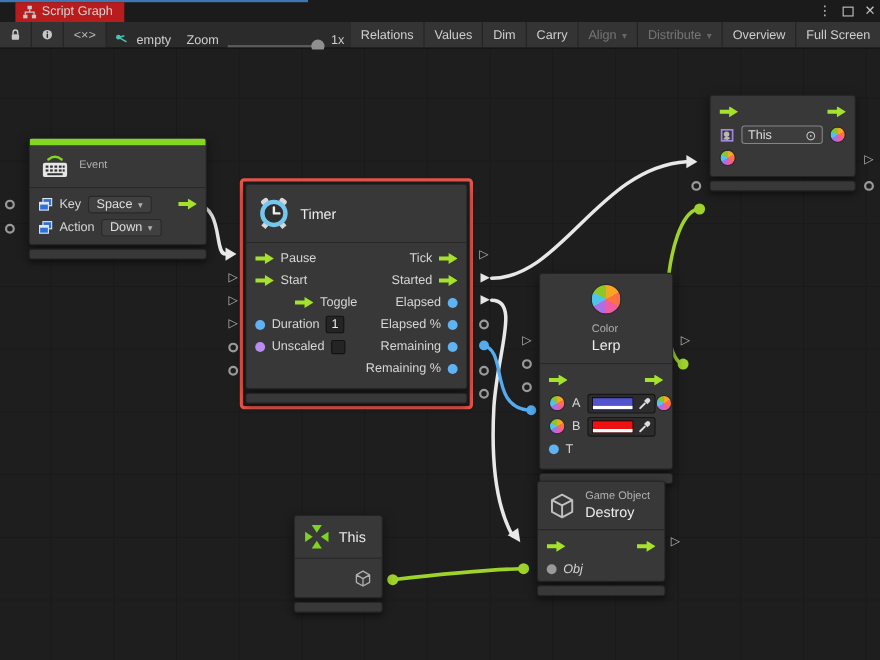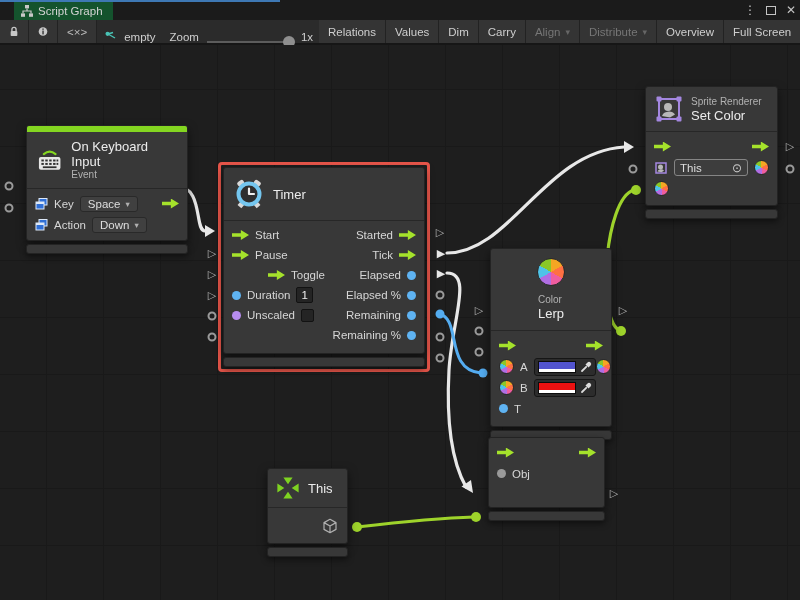--- a/index.html
+++ b/index.html
@@ -4,21 +4,21 @@
 <style>
   * { margin:0; padding:0; box-sizing:border-box; }
   html,body { background:#111; }
   body { font-family:"Liberation Sans", sans-serif; }
   #window { position:relative; width:800px; height:600px; background:#1e1e1e; overflow:hidden;
             -webkit-user-select:none; user-select:none; }
 
   
   .tabbar { position:absolute; left:0; top:0; width:800px; height:20px; background:#1b1b1b; }
   .tab-highlight { position:absolute; left:0; top:0; width:280px; height:2px; background:#3e78b4; }
-  .tab { position:absolute; left:14px; top:2px; height:18px; padding:0 10px 0 7px; background:#14532d;
+  .tab { position:absolute; left:14px; top:2px; height:18px; padding:0 10px 0 7px; background:#b91c1c;
          display:flex; align-items:center; gap:5px; color:#d4d4d4; font-size:11.5px; }
   .win-controls { position:absolute; right:4px; top:0; height:20px; display:flex; align-items:center; gap:10px;
                   color:#c4c4c4; font-size:12px; }
   .win-controls span { cursor:default; }
   .max-box { display:inline-block; width:10px; height:9px; border:1.5px solid #c4c4c4; }
 
   
   .toolbar { position:absolute; left:0; top:20px; width:800px; height:25px; background:#2b2b2b;
              border-bottom:2px solid #161616; display:flex; align-items:stretch; color:#cfcfcf; font-size:11.5px; }
   .tb-btn { display:flex; align-items:center; justify-content:center; padding:0 9px; background:#343434;
@@ -213,21 +213,20 @@
               <rect x="21" y="11.5" width="1.8" height="2"></rect>
               <rect x="5.5" y="15" width="2.5" height="2"></rect>
                 <rect x="9.5" y="15" width="2.5" height="2"></rect>
               <rect x="13.5" y="15" width="2.5" height="2"></rect>
                 <rect x="17.5" y="15" width="2.5" height="2"></rect>
               <rect x="21" y="15" width="1.8" height="2"></rect>
               <rect x="7" y="18.5" width="14" height="1.8"></rect>
             </g>
           </svg>
           <div>
-            <div class="n-title">On Keyboard Input</div>
             <div class="n-cat">Event</div>
           </div>
         </div>
         <div class="nbody">
           <div class="nrow">
             <span class="l">
               <svg width="13" height="12" viewBox="0 0 13 12">
                 <rect x="4" y="0.5" width="8" height="6.5" fill="#2f6fd6" stroke="#dce8f8" stroke-width="1"></rect>
                 <rect x="1" y="4" width="8" height="7" fill="#2f6fd6" stroke="#dce8f8" stroke-width="1"></rect>
                 <rect x="1" y="4" width="8" height="2" fill="#dce8f8"></rect>
@@ -273,34 +272,34 @@
               <rect x="21" y="24" width="5" height="5" fill="#d8d8d8" transform="rotate(-40 24 26)"></rect>
               <circle cx="16" cy="16" r="10.5" fill="#2e2e2e" stroke="#74c6ef" stroke-width="4"></circle>
               <path d="M16 16 V10.5 M16 16 H21" stroke="#eeeeee" stroke-width="2.2" stroke-linecap="round"></path>
             </svg>
             <div class="n-title">Timer</div>
           </div>
           <div class="nbody" style="padding-bottom:8px;">
             <div class="nrow" style="height:20px;">
               <span class="l">
                   <span class="pa"></span>
-                <span class="plabel">Start</span>
+                <span class="plabel">Pause</span>
                 </span>
               <span class="r">
-                  <span class="plabel">Started</span>
+                  <span class="plabel">Tick</span>
                 <span class="pa"></span>
                 </span>
             </div>
             <div class="nrow" style="height:20px;">
               <span class="l">
                   <span class="pa"></span>
-                <span class="plabel">Pause</span>
+                <span class="plabel">Start</span>
                 </span>
               <span class="r">
-                  <span class="plabel">Tick</span>
+                  <span class="plabel">Started</span>
                 <span class="pa"></span>
                 </span>
             </div>
             <div class="nrow" style="height:20px;margin-left:36px;">
               <span class="l">
                   <span class="pa"></span>
                 <span class="plabel">Toggle</span>
                 </span>
               <span class="r">
                   <span class="plabel">Elapsed</span>
@@ -397,37 +396,20 @@
               </span>
             <span class="r"></span>
           </div>
         </div>
       </div>
       <div class="node-footer"></div>
     </div>
 
     <div class="node" style="left:645px; top:41px; width:133px;">
       <div class="node-main">
-        <div class="nhead" style="padding:8px 9px;">
-          <svg width="28" height="28" viewBox="0 0 28 28">
-            <rect x="4" y="4" width="20" height="20" fill="none" stroke="#a487e0" stroke-width="2"></rect>
-            <g fill="#a487e0">
-              <rect x="1.5" y="1.5" width="5" height="5" rx="1"></rect>
-                <rect x="21.5" y="1.5" width="5" height="5" rx="1"></rect>
-              <rect x="1.5" y="21.5" width="5" height="5" rx="1"></rect>
-                <rect x="21.5" y="21.5" width="5" height="5" rx="1"></rect>
-            </g>
-            <circle cx="13" cy="12" r="4" fill="#b8b8b8"></circle>
-            <path d="M7 21 a7 5.5 0 0 1 13 -1.5 l-5 3 z" fill="#b8b8b8"></path>
-          </svg>
-          <div>
-            <div class="n-cat">Sprite Renderer</div>
-            <div class="n-title">Set Color</div>
-          </div>
-        </div>
         <div class="nbody" style="padding-bottom:6px;">
           <div class="nrow">
             <span class="l">
                 <span class="pa"></span>
               </span>
             <span class="r">
                 <span class="pa"></span>
               </span>
           </div>
           <div class="nrow">
@@ -478,21 +460,30 @@
               </svg>
             </span>
           </div>
         </div>
       </div>
       <div class="node-footer"></div>
     </div>
 
     <div class="node" style="left:488px; top:392px; width:117px;">
       <div class="node-main">
-        <div class="nbody" style="padding-bottom:23px;">
+        <div class="nhead" style="padding:8px 9px;">
+          <svg width="26" height="26" viewBox="0 0 24 24">
+            <path d="M12 2.5 L20.5 7 V17 L12 21.5 L3.5 17 V7 Z M3.5 7 L12 11.5 L20.5 7 M12 11.5 V21.5" stroke="#c0c0c0" stroke-width="1.6" fill="none" stroke-linejoin="round"></path>
+          </svg>
+          <div>
+            <div class="n-cat">Game Object</div>
+            <div class="n-title">Destroy</div>
+          </div>
+        </div>
+        <div class="nbody" style="padding-bottom:0;font-style:italic;">
           <div class="nrow">
             <span class="l">
                 <span class="pa"></span>
               </span>
             <span class="r">
                 <span class="pa"></span>
               </span>
           </div>
           <div class="nrow">
             <span class="l">

